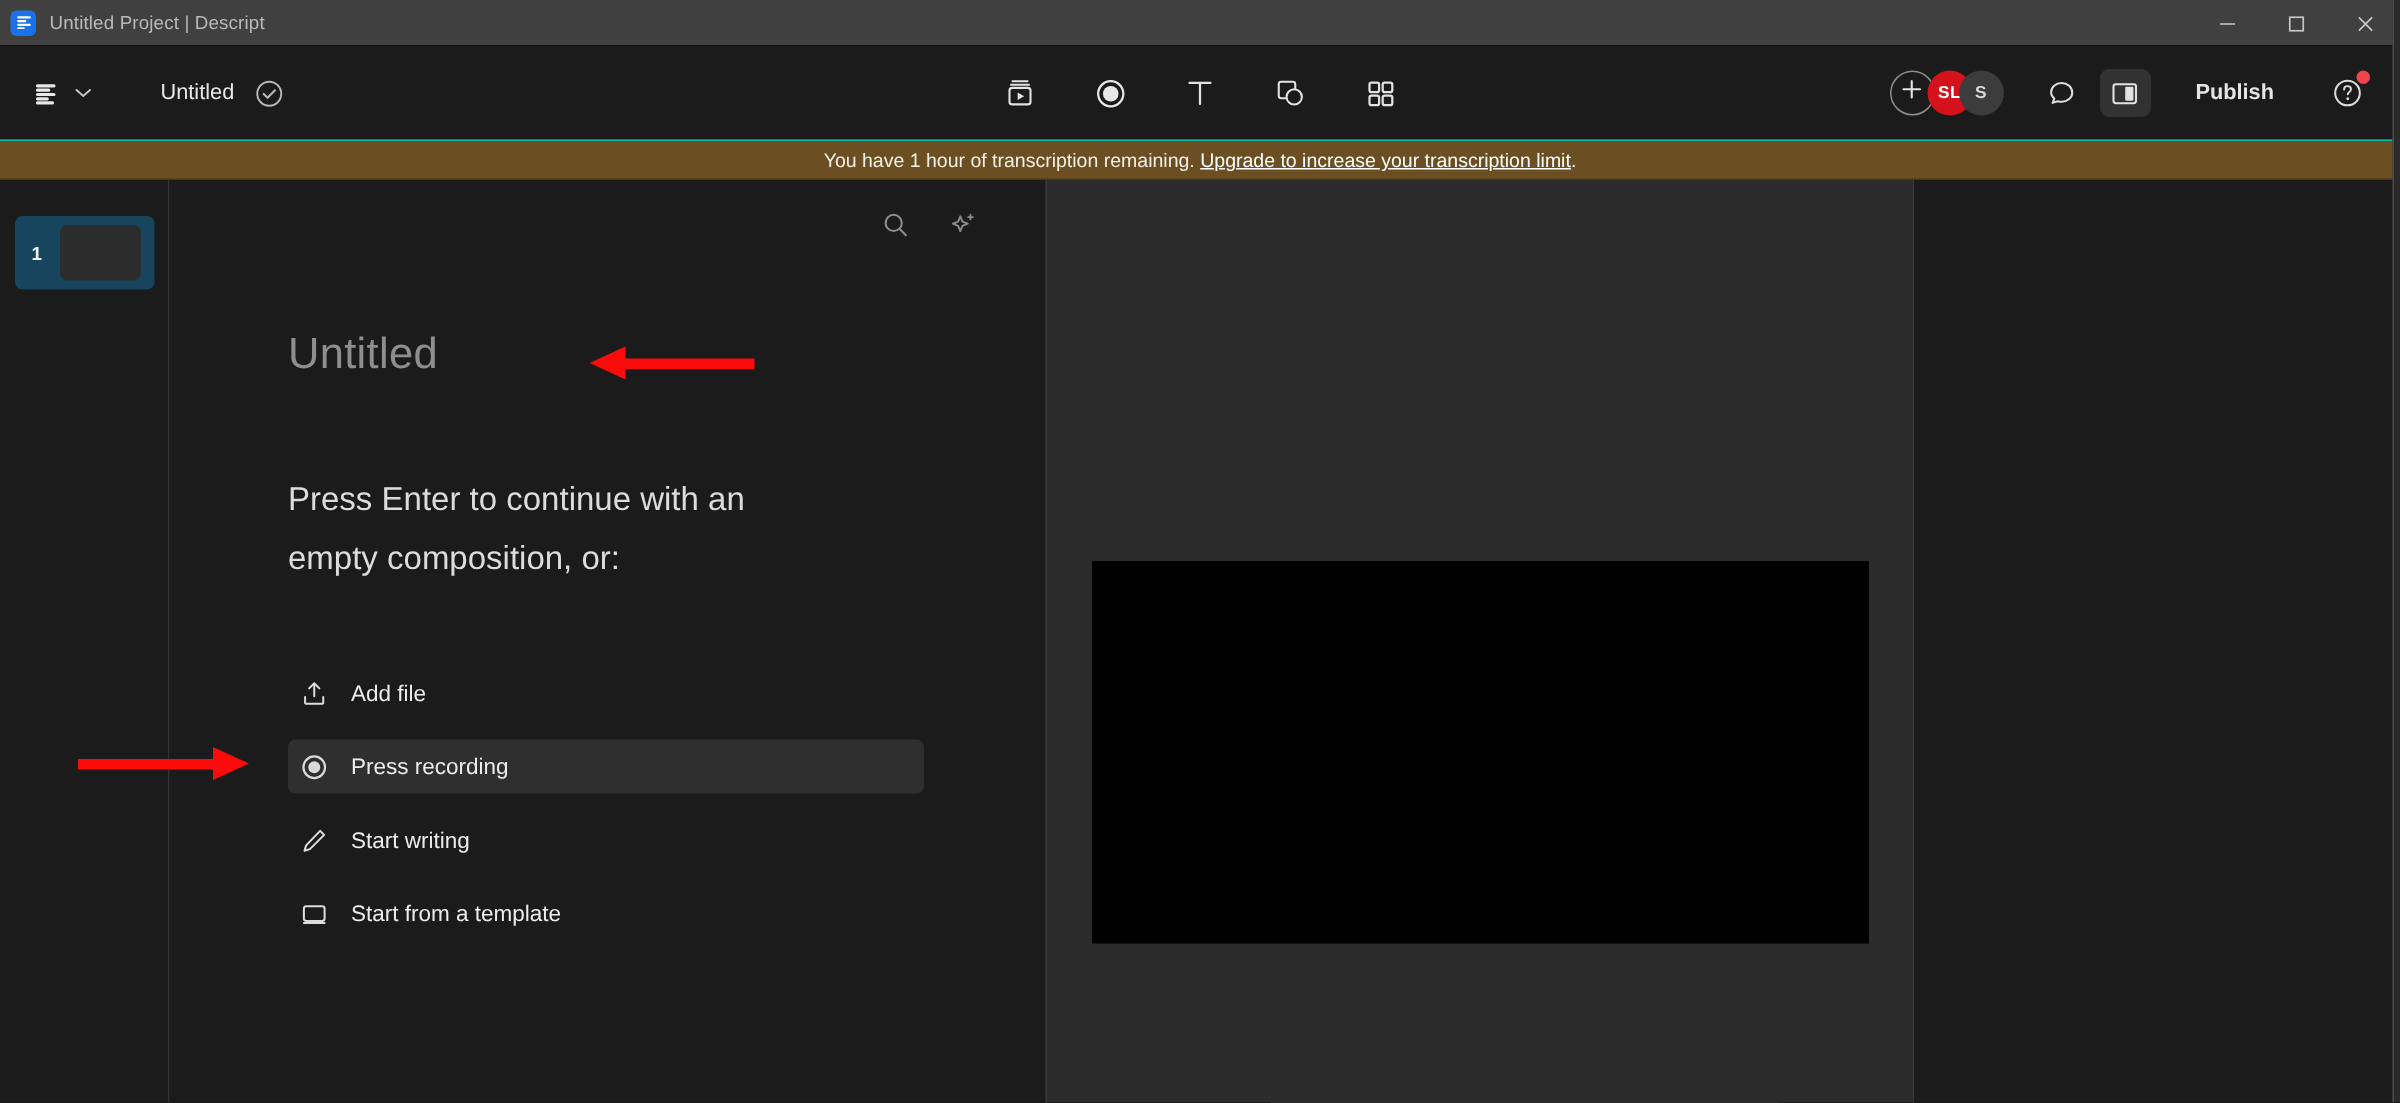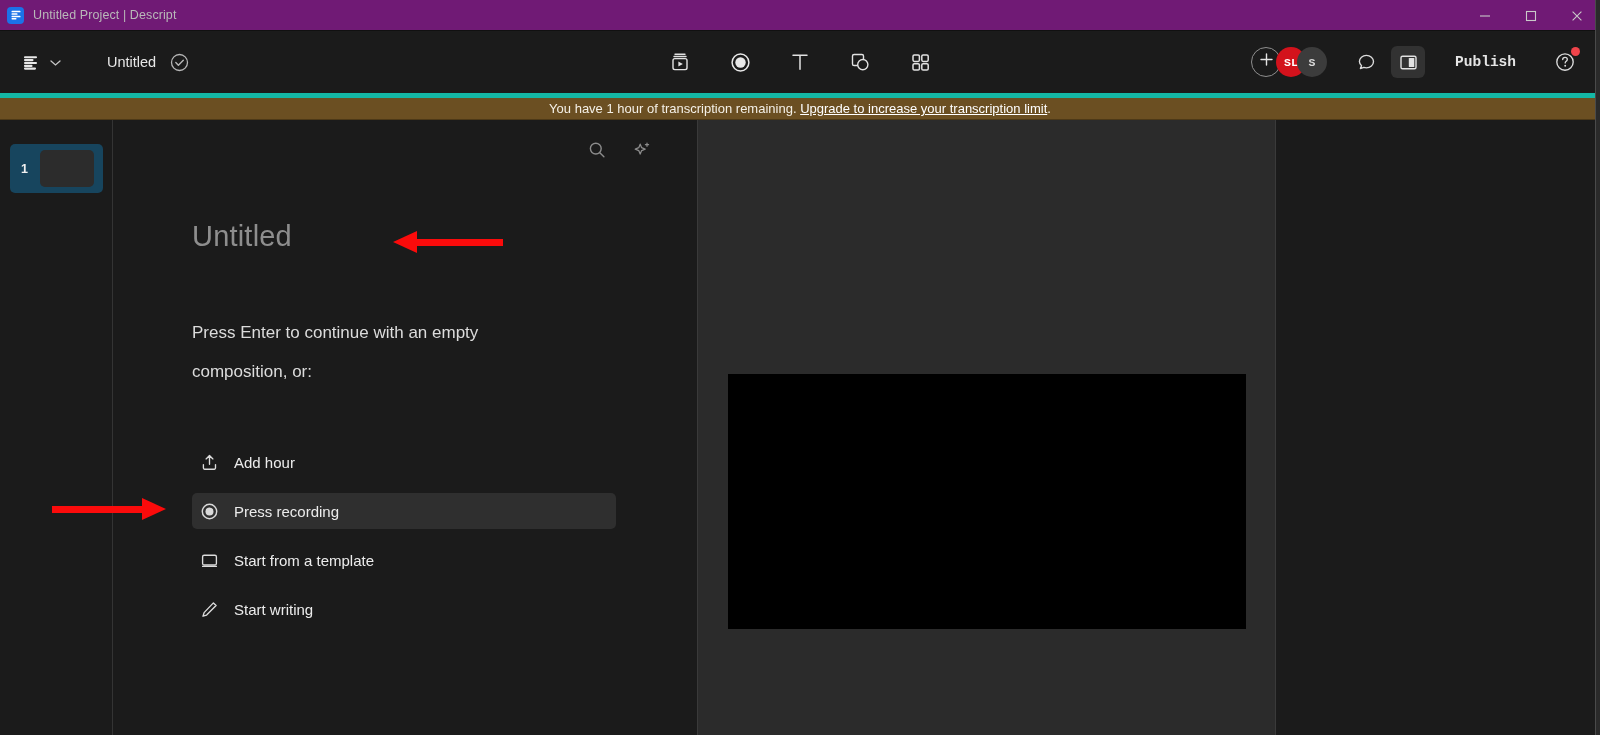--- a/index.html
+++ b/index.html
@@ -7,21 +7,21 @@
     width: 1600px; height: 735px;
     background: #1b1b1b;
     font-family: "Liberation Sans", sans-serif;
     overflow: hidden;
   }
   .app { position: relative; width: 1600px; height: 735px; background: #1b1b1b; }
 
   
   .titlebar {
     position: absolute; top: 0; left: 0; width: 1600px; height: 31px;
-    background: #701a75; display: flex; align-items: center;
+    background: #404040; display: flex; align-items: center;
     border-bottom: 1px solid #111;
   }
   .tb-logo {
     width: 17px; height: 17px; margin-left: 7px; border-radius: 4px;
     background: #1b72e8; display: flex; align-items: center; justify-content: center;
     flex: 0 0 auto;
   }
   .tb-logo svg { display: block; }
   .tb-title {
     margin-left: 9px; font-size: 12.5px; color: #b9b9b9; letter-spacing: .1px;
@@ -55,21 +55,21 @@
   .tbar-center {
     position: absolute; left: 50%; transform: translateX(-50%);
     display: flex; align-items: center; gap: 26px;
   }
   .tool-ico {
     width: 34px; height: 32px; display: flex; align-items: center; justify-content: center;
     border-radius: 5px; cursor: pointer;
   }
 
   .tbar-right {
-    position: absolute; right: 18px; display: flex; align-items: center; gap: 0; font-family: Liberation Mono, monospace;
+    position: absolute; right: 18px; display: flex; align-items: center; gap: 0;
   }
   .plus-btn {
     width: 30px; height: 30px; border: 1.4px solid #8e8e8e; border-radius: 50%;
     display: flex; align-items: center; justify-content: center; cursor: pointer;
   }
   .avatars { display: flex; align-items: center; margin-left: -5px; }
   .avatar {
     width: 30px; height: 30px; border-radius: 50%;
     display: flex; align-items: center; justify-content: center;
     font-size: 11.5px; font-weight: 700; color: #fff; letter-spacing: .2px;
@@ -89,21 +89,21 @@
   .help-btn { margin-left: 26px; position: relative; }
   .help-dot {
     position: absolute; top: 1px; right: 2px; width: 9px; height: 9px;
     border-radius: 50%; background: #f0444b;
   }
 
   
   .banner {
     position: absolute; top: 93px; left: 0; width: 1600px; height: 27px;
     background: #6b4f22; display: flex; align-items: center; justify-content: center;
-    border-top: 5px solid #14b8a6; border-bottom: 1px solid #4d3917;
+    border-top: 1px solid #14b8a6; border-bottom: 1px solid #4d3917;
   }
   .banner-text { font-size: 13px; color: #f4f0e7; }
   .banner-link { color: #fff; text-decoration: underline; cursor: pointer; }
 
   
   .body { position: absolute; top: 120px; left: 0; width: 1600px; height: 615px; }
 
   .scenes {
     position: absolute; left: 0; top: 0; width: 113px; height: 615px;
     background: #1b1b1b; border-right: 1px solid #343434;
@@ -125,21 +125,21 @@
     background: #1b1b1b; border-right: 1px solid #3a3a3a;
   }
   .doc-tools {
     position: absolute; right: 42px; top: 17px; display: flex; align-items: center; gap: 19px;
   }
   .doc-tool { width: 26px; height: 26px; display: flex; align-items: center; justify-content: center; cursor: pointer; }
 
   .doc-body { position: absolute; left: 79px; top: 100px; width: 470px; }
   .doc-title { font-size: 29px; color: #8e8e8e; font-weight: 400; letter-spacing: .2px; }
   .doc-para {
-    margin-top: 60px; font-size: 17px; line-height: 39px; color: #dcdcdc; max-width: 360px;
+    margin-top: 60px; font-size: 22px; line-height: 39px; color: #dcdcdc; max-width: 360px;
   }
 
   .actions { margin-top: 53px; }
   .action-row {
     display: flex; align-items: center; gap: 14px;
     height: 36px; width: 424px; padding-left: 7px; border-radius: 5px;
     margin-bottom: 13px; cursor: pointer;
   }
   .action-row.hovered { background: #2f2f2f; }
   .action-ico { width: 21px; height: 21px; display: flex; align-items: center; justify-content: center; }
@@ -355,52 +355,52 @@
 
         <div class="actions">
 
           <div class="action-row">
             <span class="action-ico">
               <svg width="19" height="19" viewBox="0 0 19 19">
                 <path d="M9.5 2.6v8.6M6.1 5.9L9.5 2.5l3.4 3.4" fill="none" stroke="#dcdcdc" stroke-width="1.35" stroke-linecap="round" stroke-linejoin="round"></path>
                 <path d="M3.4 11.6v3.5c0 .6.5 1.1 1.1 1.1h9.9c.6 0 1.1-.5 1.1-1.1v-3.5" fill="none" stroke="#dcdcdc" stroke-width="1.35" stroke-linecap="round"></path>
               </svg>
             </span>
-            <span class="action-label">Add hour</span>
+            <span class="action-label">Add file</span>
           </div>
 
           <div class="action-row hovered">
             <span class="action-ico">
               <svg width="19" height="19" viewBox="0 0 19 19">
                 <circle cx="9.5" cy="9.5" r="7.2" fill="none" stroke="#d9d9d9" stroke-width="1.45"></circle>
                 <circle cx="9.5" cy="9.5" r="4" fill="#d9d9d9"></circle>
               </svg>
             </span>
             <span class="action-label">Press recording</span>
           </div>
 
           <div class="action-row">
             <span class="action-ico">
               <svg width="19" height="19" viewBox="0 0 19 19">
+                <path d="M13.4 2.9l2.7 2.7L6.6 15.1 3 16.2l1.1-3.6z" fill="none" stroke="#dcdcdc" stroke-width="1.35" stroke-linejoin="round"></path>
+              </svg>
+            </span>
+            <span class="action-label">Start writing</span>
+          </div>
+
+          <div class="action-row">
+            <span class="action-ico">
+              <svg width="19" height="19" viewBox="0 0 19 19">
                 <rect x="2.6" y="4.2" width="13.8" height="9.8" rx="1.6" fill="none" stroke="#dcdcdc" stroke-width="1.35"></rect>
                 <path d="M2.6 15.4h13.8" stroke="#dcdcdc" stroke-width="1.35" stroke-linecap="round"></path>
               </svg>
             </span>
             <span class="action-label">Start from a template</span>
           </div>
 
-          <div class="action-row">
-            <span class="action-ico">
-              <svg width="19" height="19" viewBox="0 0 19 19">
-                <path d="M13.4 2.9l2.7 2.7L6.6 15.1 3 16.2l1.1-3.6z" fill="none" stroke="#dcdcdc" stroke-width="1.35" stroke-linejoin="round"></path>
-              </svg>
-            </span>
-            <span class="action-label">Start writing</span>
-          </div>
-
         </div>
       </div>
     </div>
 
     <div class="preview">
       <div class="canvas"></div>
     </div>
 
     <div class="right-pane"></div>
   </div>

